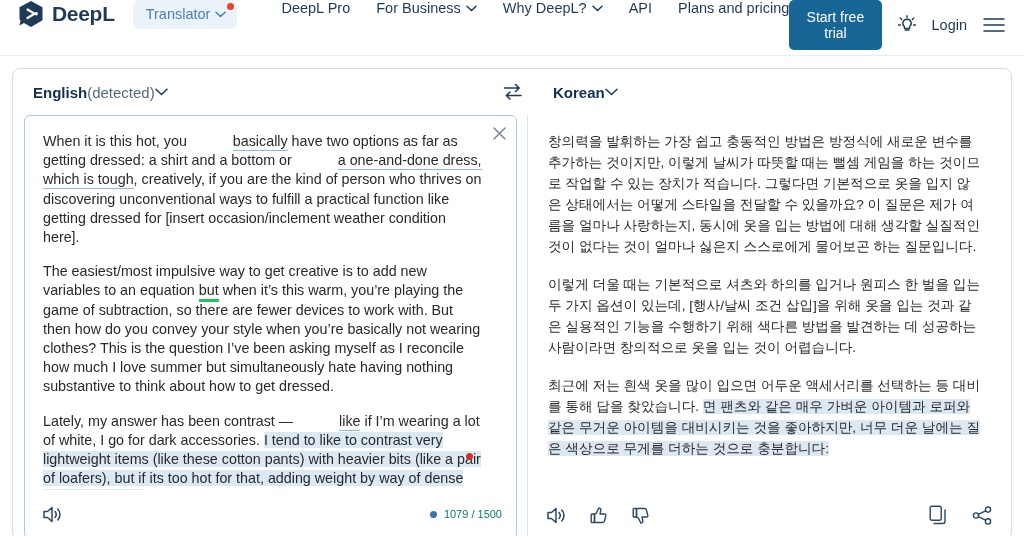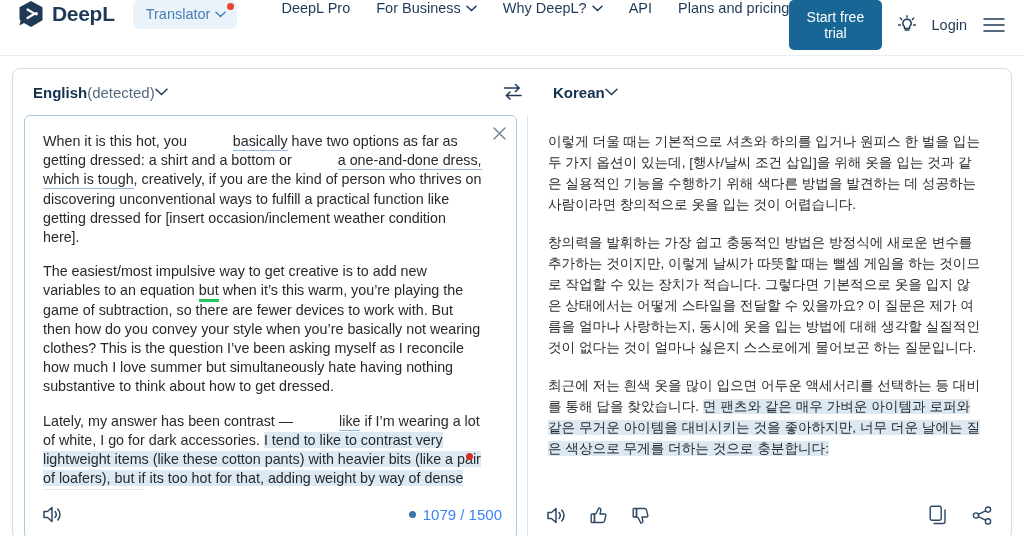--- a/index.html
+++ b/index.html
@@ -178,21 +178,21 @@
     height: 48px;
     display: flex; align-items: center;
     padding: 0 18px;
     flex: 0 0 auto;
   }
   .pane-source .pane-foot { padding-left: 17px; padding-right: 14px; }
   .foot-icons { display: flex; align-items: center; gap: 22px; color: #2b4865; }
   .foot-right { margin-left: auto; display: flex; align-items: center; gap: 24px; color: #2b4865; }
   .counter {
     margin-left: auto;
-    font-size: 15px; color: #3b82f6;
+    font-size: 11px; color: #0f766e;
     display: flex; align-items: center; gap: 7px;
   }
   .counter .bdot {
     width: 7px; height: 7px; border-radius: 50%; background: #3a76ab;
     display: inline-block;
   }
   svg { display: block; }
   .clickable { cursor: pointer; }
 </style>
 </head>
@@ -333,22 +333,22 @@
         </div>
         <div class="counter">
           <span class="bdot"></span>
           <span>1079 / 1500</span>
         </div>
       </div>
     </div>
 
     <div class="pane-target">
       <div class="text-area">
+        <p class="para"><span>창의력을 발휘하는 가장 쉽고 충동적인 방법은 방정식에 새로운 변수를 추가하는 것이지만, 이렇게 날씨가 따뜻할 때는 뻘셈 게임을 하는 것이므로 작업할 수 있는 장치가 적습니다. 그렇다면 기본적으로 옷을 입지 않은 상태에서는 어떻게 스타일을 전달할 수 있을까요? 이 질문은 제가 여름을 얼마나 사랑하는지, 동시에 옷을 입는 방법에 대해 생각할 실질적인 것이 없다는 것이 얼마나 싫은지 스스로에게 물어보곤 하는 질문입니다.</span></p>
         <p class="para"><span>이렇게 더울 때는 기본적으로 셔츠와 하의를 입거나 원피스 한 벌을 입는 두 가지 옵션이 있는데, [행사/날씨 조건 삽입]을 위해 옷을 입는 것과 같은 실용적인 기능을 수행하기 위해 색다른 방법을 발견하는 데 성공하는 사람이라면 창의적으로 옷을 입는 것이 어렵습니다.</span></p>
-        <p class="para"><span>창의력을 발휘하는 가장 쉽고 충동적인 방법은 방정식에 새로운 변수를 추가하는 것이지만, 이렇게 날씨가 따뜻할 때는 뻘셈 게임을 하는 것이므로 작업할 수 있는 장치가 적습니다. 그렇다면 기본적으로 옷을 입지 않은 상태에서는 어떻게 스타일을 전달할 수 있을까요? 이 질문은 제가 여름을 얼마나 사랑하는지, 동시에 옷을 입는 방법에 대해 생각할 실질적인 것이 없다는 것이 얼마나 싫은지 스스로에게 물어보곤 하는 질문입니다.</span></p>
         <p class="para"><span>최근에 저는 흰색 옷을 많이 입으면 어두운 액세서리를 선택하는 등 대비를 통해 답을 찾았습니다. </span><span class="sel">면 팬츠와 같은 매우 가벼운 아이템과 로퍼와 같은 무거운 아이템을 대비시키는 것을 좋아하지만, 너무 더운 날에는 질은 색상으로 무게를 더하는 것으로 충분합니다:</span></p>
       </div>
 
       <div class="pane-foot">
         <div class="foot-icons">
           <span class="clickable">
             <svg width="21" height="19" viewBox="0 0 21 19">
               <path d="M2 6.5 H5.5 L10 2.5 V16.5 L5.5 12.5 H2 Z" fill="none" stroke="#2b4865" stroke-width="1.5" stroke-linejoin="round"></path>
               <path d="M13 6.5 a4.6 4.6 0 0 1 0 6" fill="none" stroke="#2b4865" stroke-width="1.5" stroke-linecap="round"></path>
               <path d="M15.8 4 a8 8 0 0 1 0 11" fill="none" stroke="#2b4865" stroke-width="1.5" stroke-linecap="round"></path>

